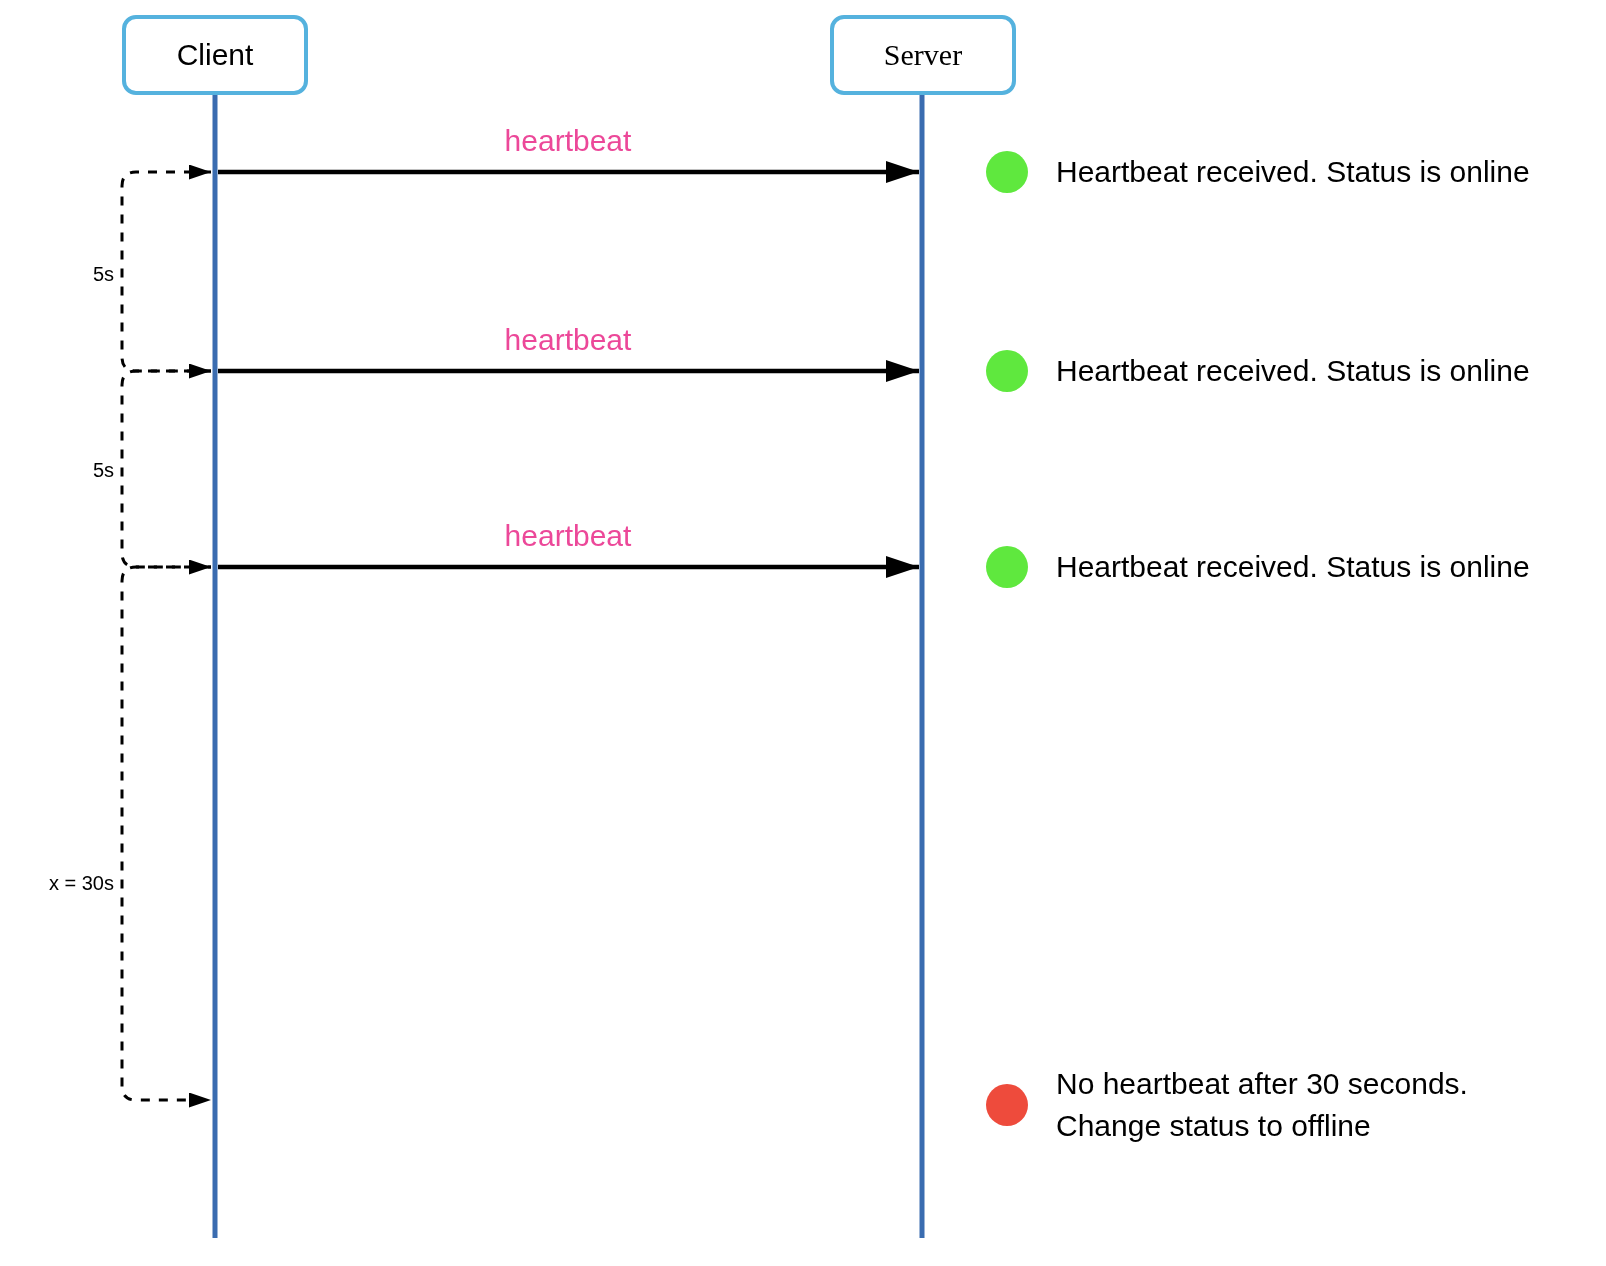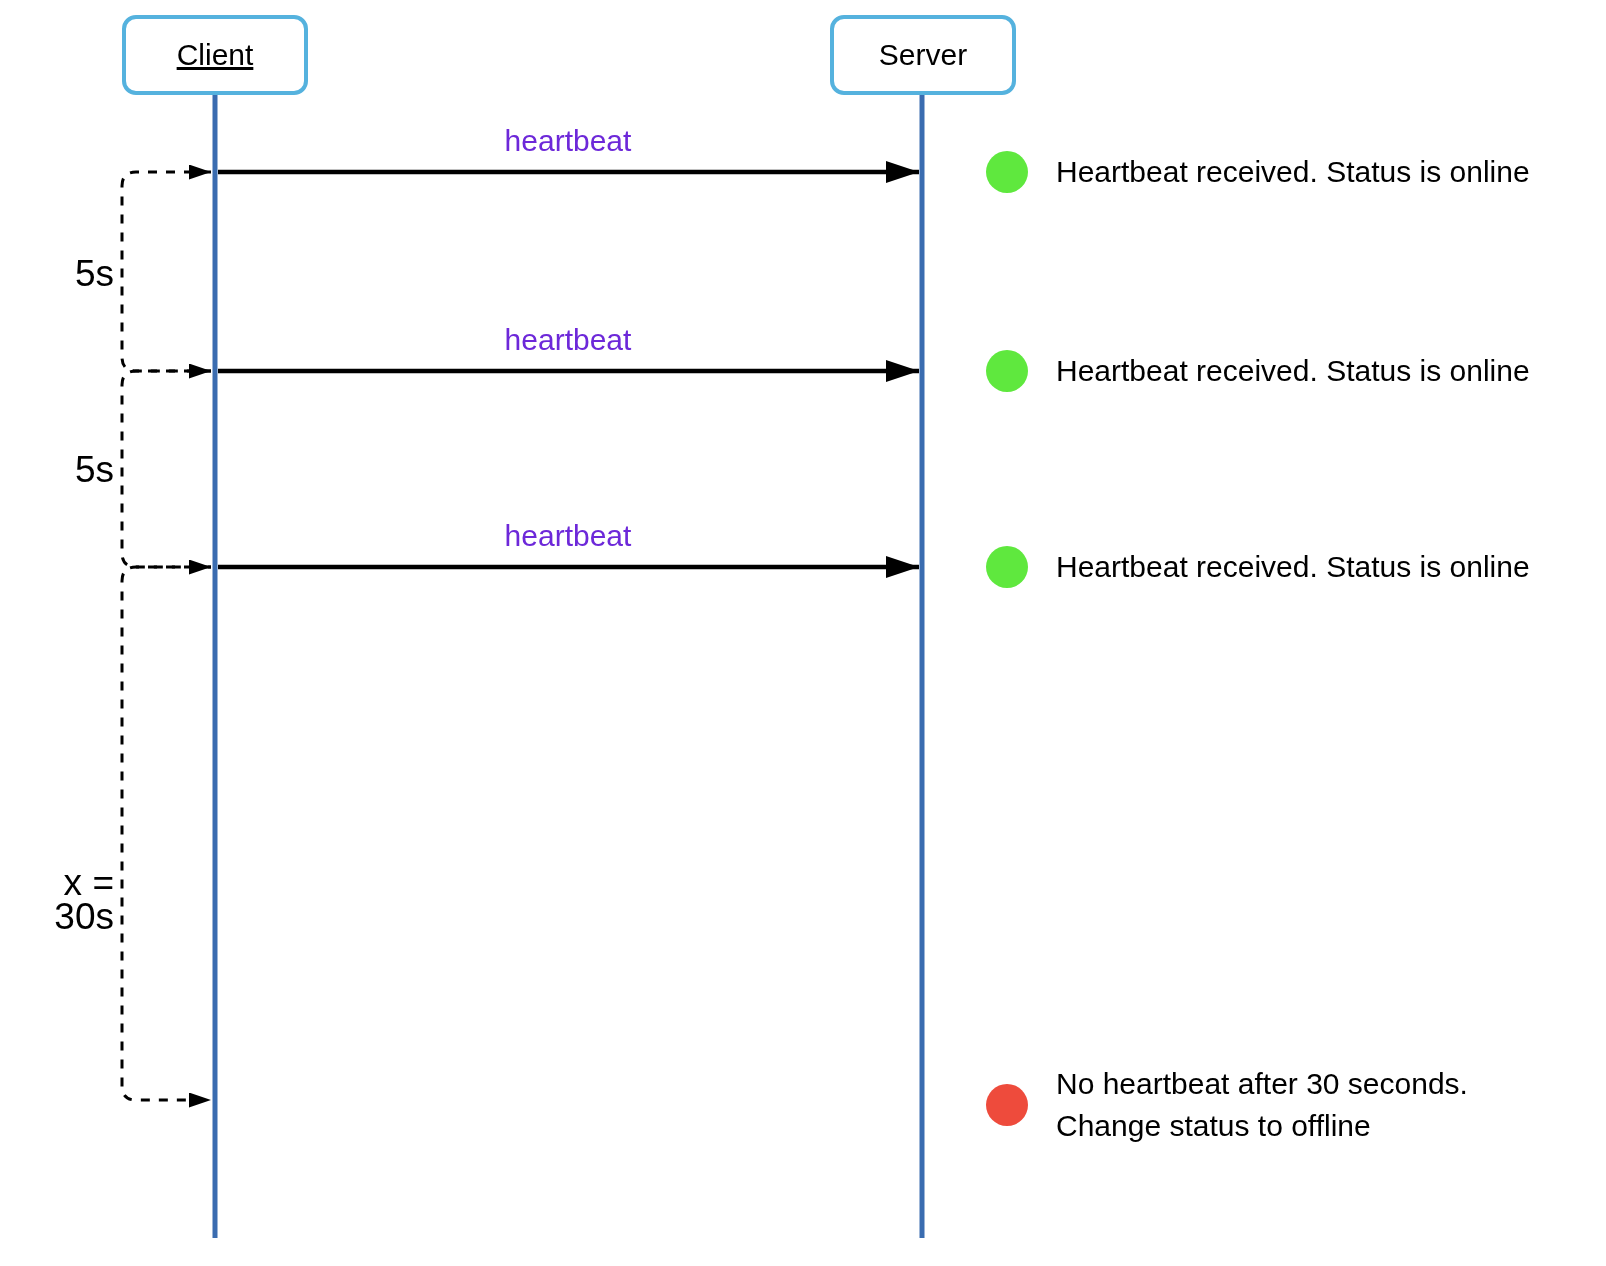--- a/index.html
+++ b/index.html
@@ -27,39 +27,39 @@
     height: 72px;
     background: #ffffff;
     border: 4px solid #55b2de;
     border-radius: 14px;
     display: flex;
     align-items: center;
     justify-content: center;
     font-size: 30px;
     color: #000000;
   }
-  .actor-box.client { left: 122px; text-decoration: underline; }
-  .actor-box.server { left: 830px; }
+  .actor-box.client { left: 122px; }
+  .actor-box.server { left: 830px; font-family: Liberation Serif, serif; }
 
   .msg-label {
     position: absolute;
     left: 368px;
     width: 400px;
     text-align: center;
     font-size: 30px;
     line-height: 40px;
     height: 40px;
-    color: #6d28d9;
+    color: #ec4899;
   }
   .timer-label {
     position: absolute;
     left: 0;
     width: 114px;
     text-align: right;
-    font-size: 37px;
+    font-size: 20px;
     line-height: 34px;
     height: 34px;
     color: #000000;
   }
   .status-row {
     position: absolute;
     left: 986px;
   }
   .status-dot {
     position: absolute;

